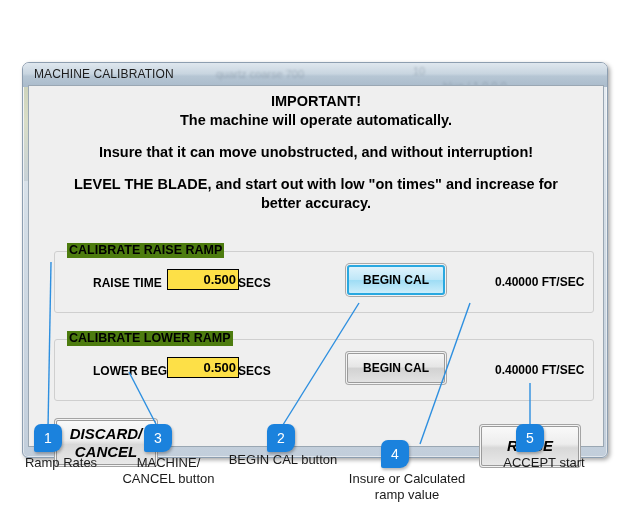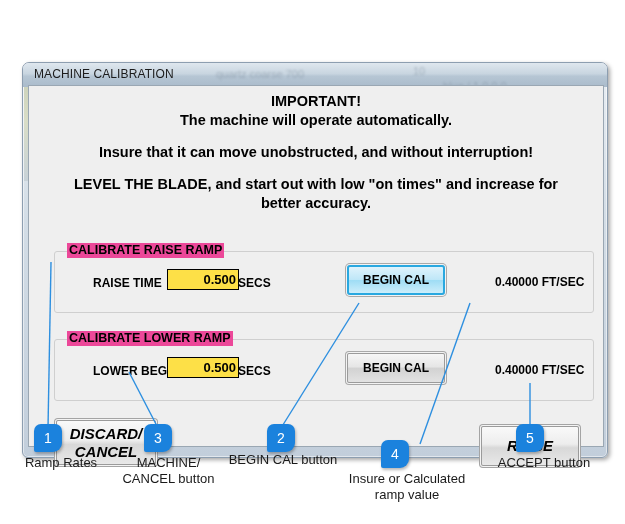--- a/index.html
+++ b/index.html
@@ -109,21 +109,21 @@
     box-sizing: border-box;
     background: transparent;
   }
   .gb-raise { left: 25px; top: 165px; width: 540px; height: 62px; }
   .gb-lower { left: 25px; top: 253px; width: 540px; height: 62px; }
 
   .gb-legend {
     position: absolute;
     top: -9px;
     left: 12px;
-    background: #ec4899;
+    background: #4d7c0f;
     font-size: 12.5px;
     font-weight: bold;
     color: #000;
     padding: 0 2px;
     line-height: 15px;
     white-space: nowrap;
   }
 
   .field-label {
     position: absolute;
@@ -332,14 +332,14 @@
   <div class="badge" style="left:267px; top:424px;">2</div>
   <div class="badge" style="left:381px; top:440px;">4</div>
   <div class="badge" style="left:516px; top:424px;">5</div>
 
   <div class="callout-text" style="left:0px;   top:455px; width:98px;">Ramp Rates</div>
   <div class="callout-text" style="left:104px; top:455px; width:105px;">MACHINE/
 CANCEL button</div>
   <div class="callout-text" style="left:210px; top:452px; width:122px;">BEGIN CAL button</div>
   <div class="callout-text" style="left:320px; top:471px; width:150px;">Insure or Calculated
 ramp value</div>
-  <div class="callout-text" style="left:462px; top:455px; width:140px;">ACCEPT  button</div>
+  <div class="callout-text" style="left:462px; top:455px; width:140px;">ACCEPT  start</div>
 </div>
 
 </body></html>

